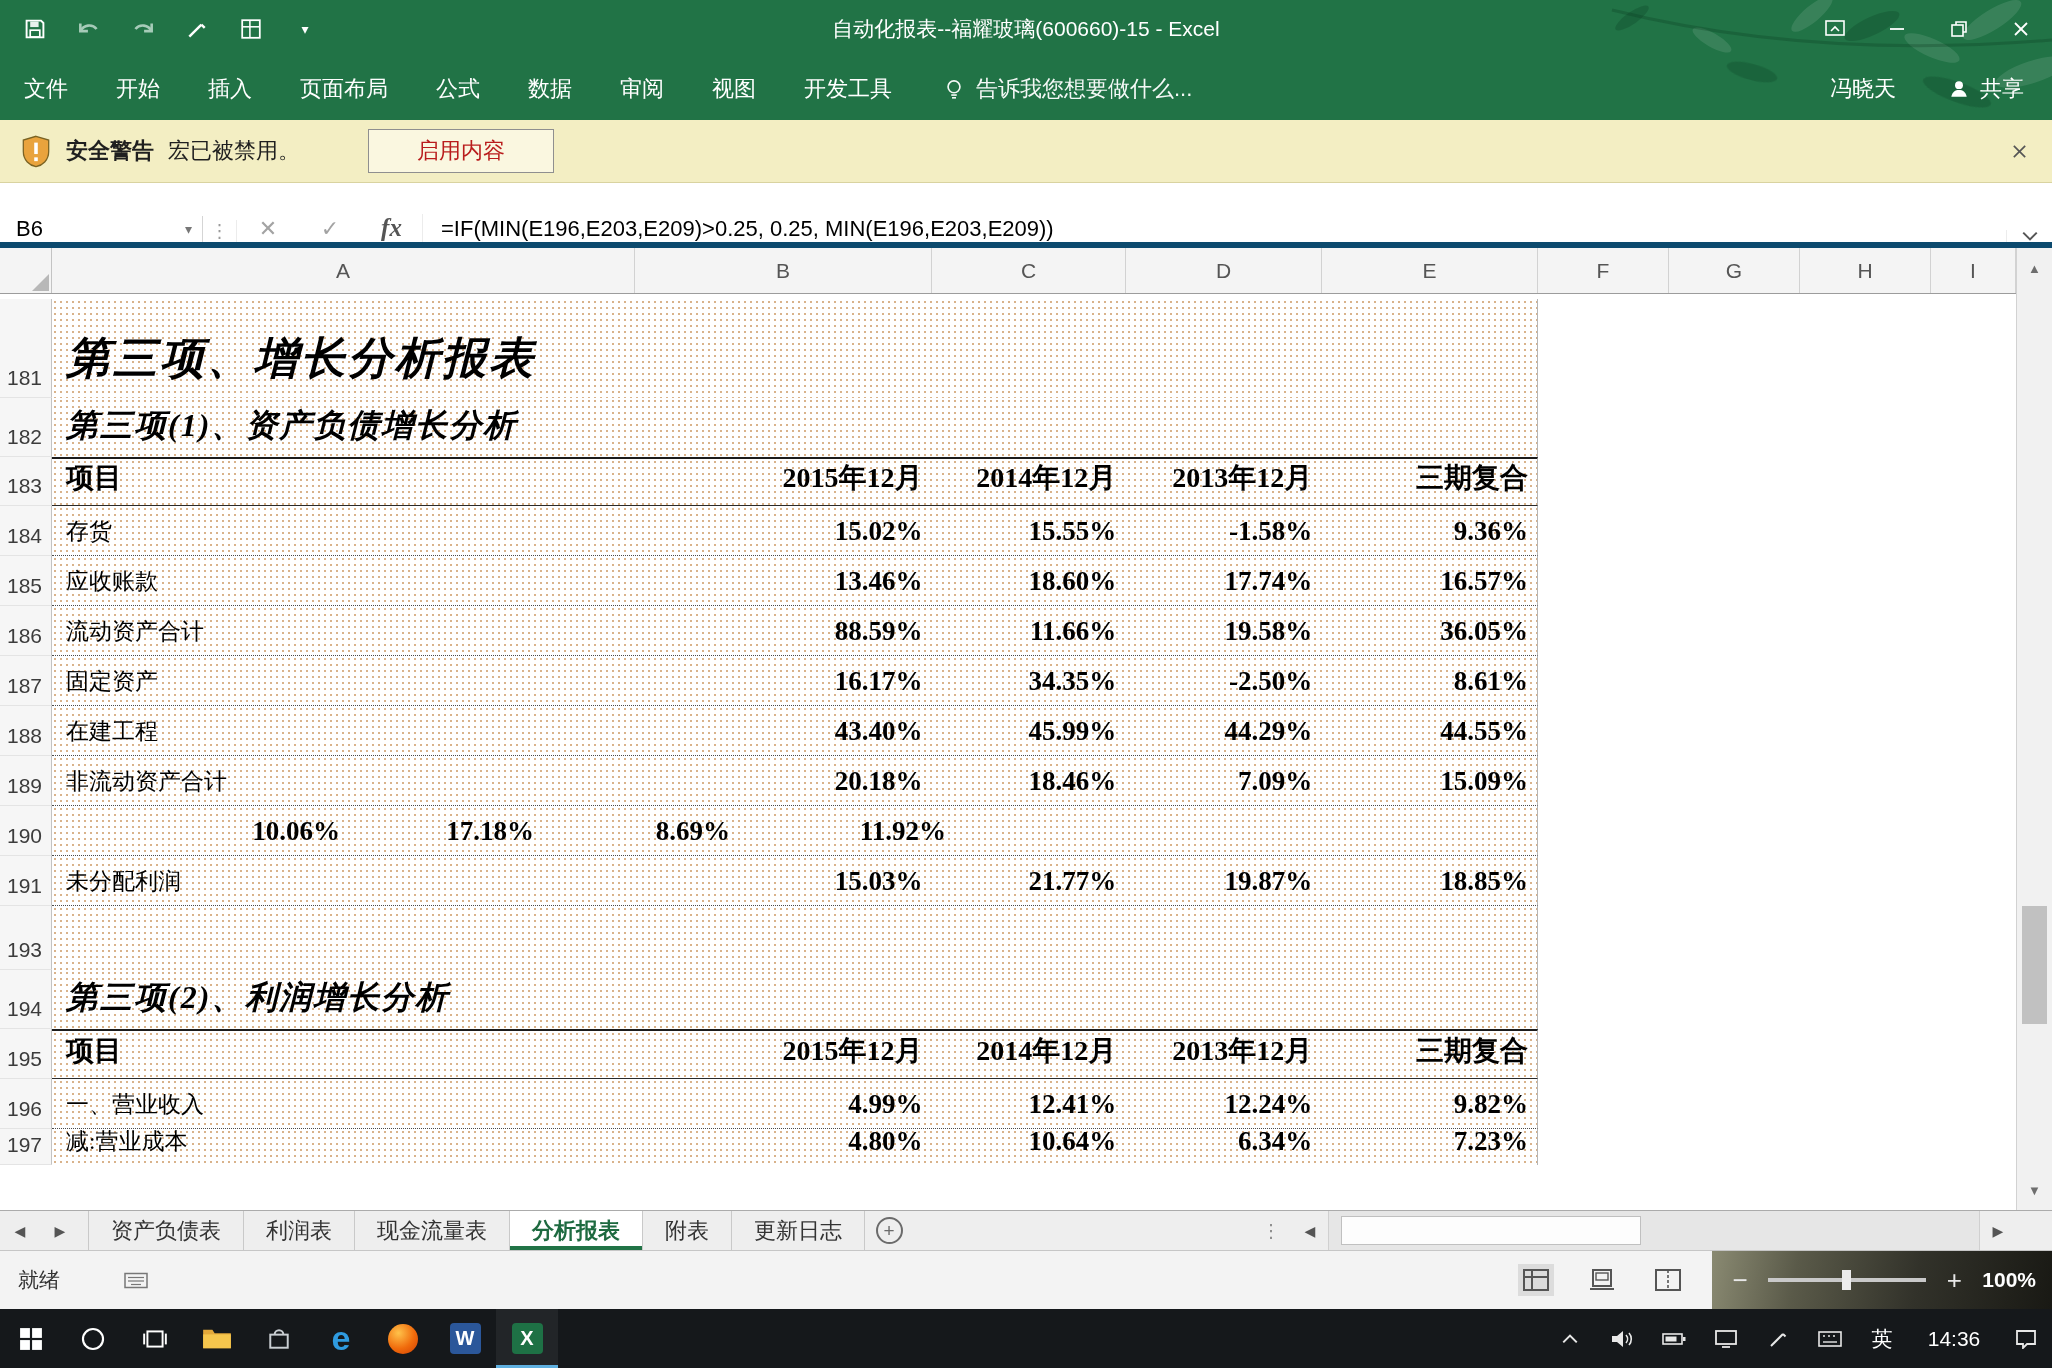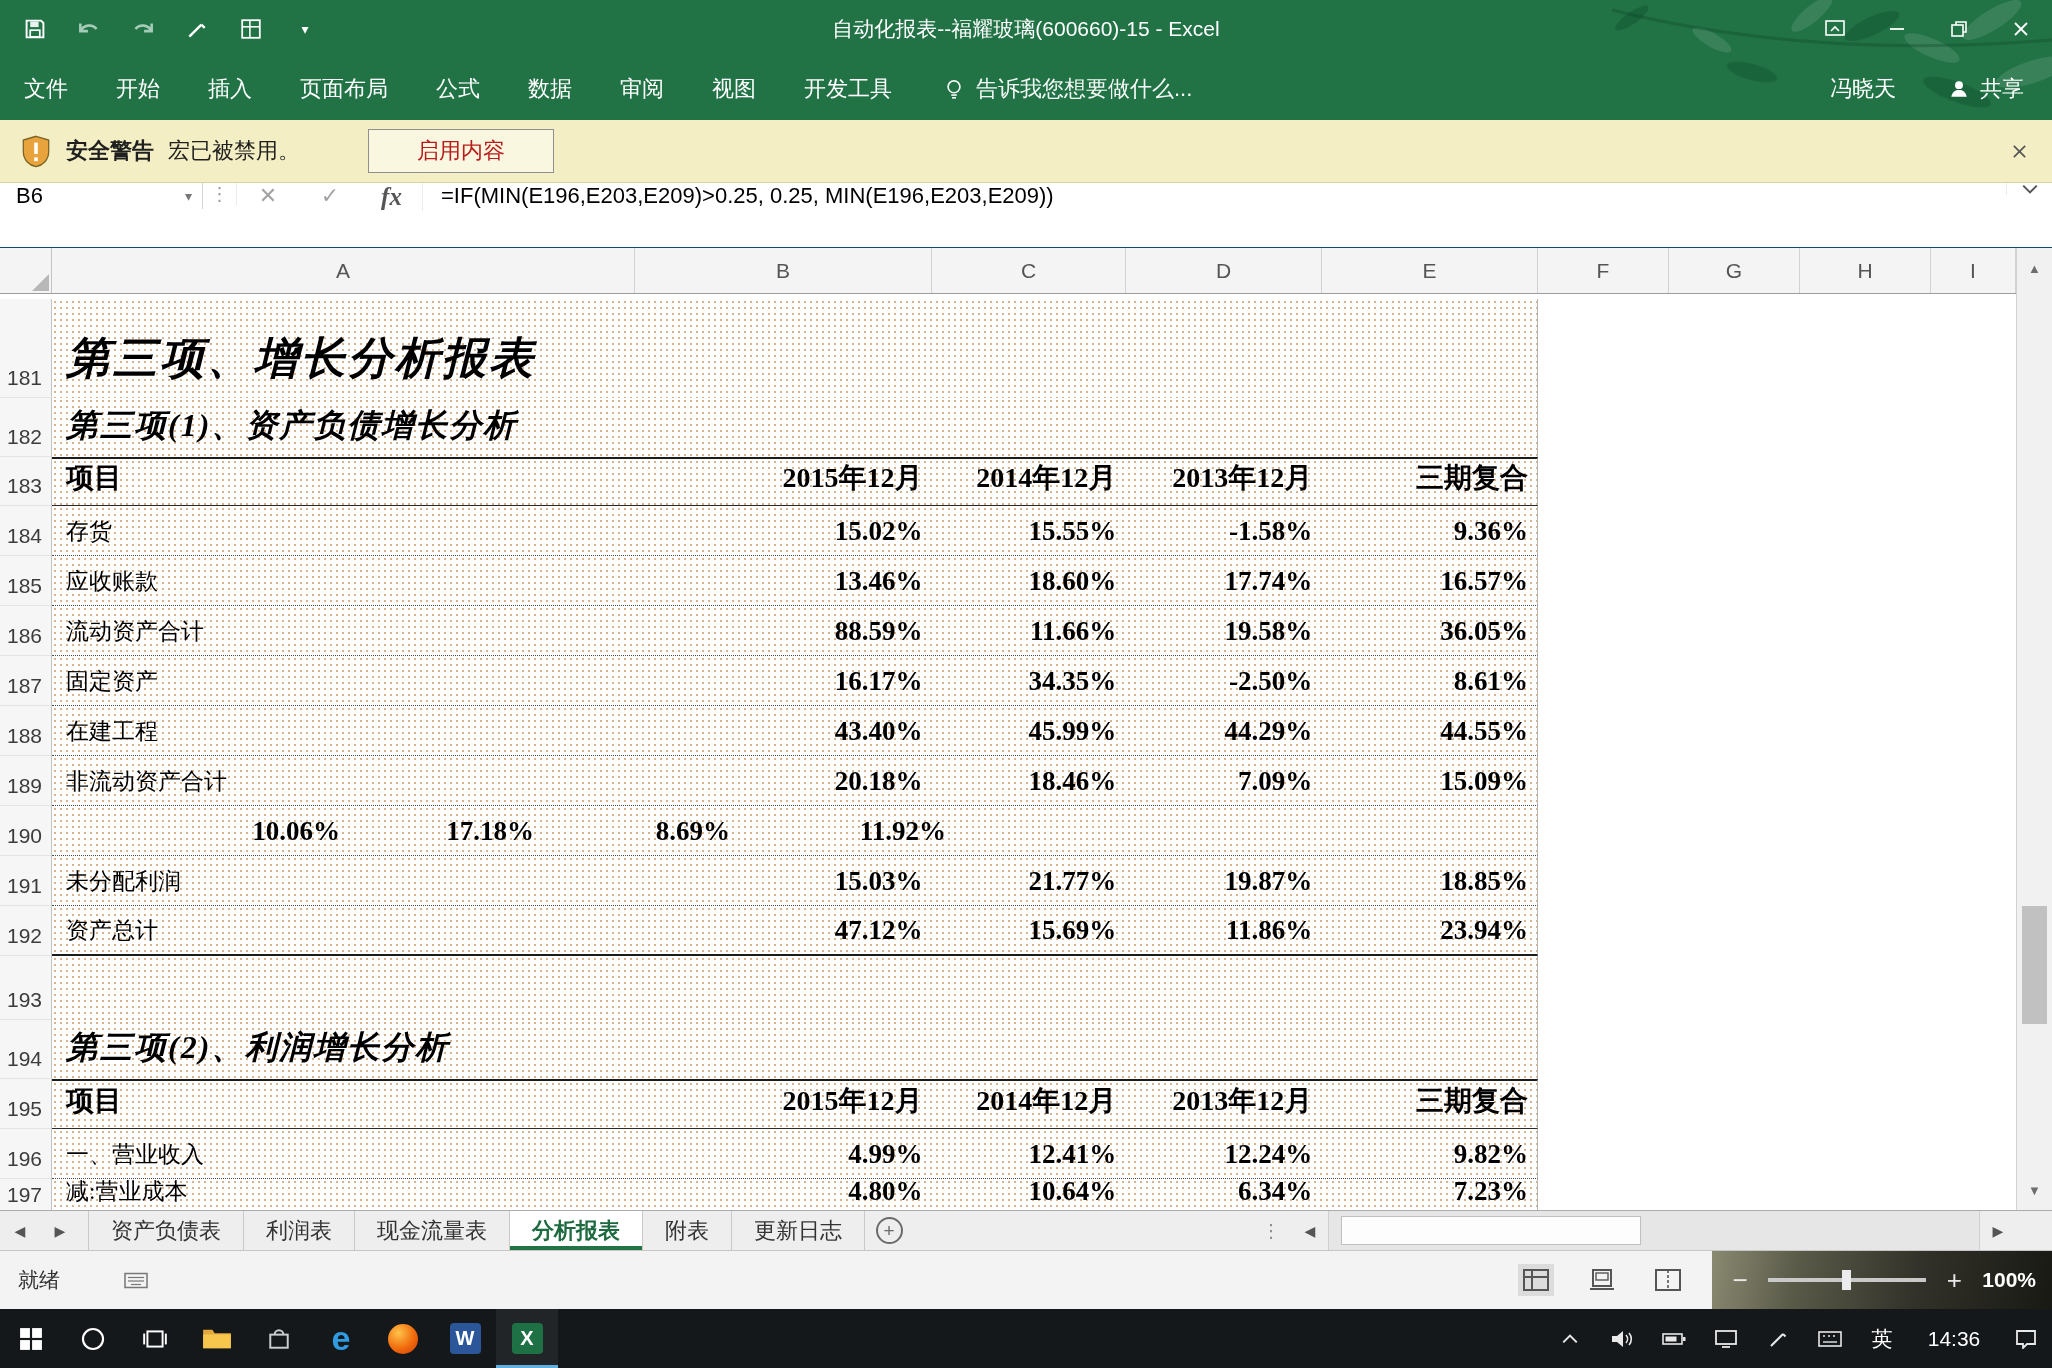--- a/index.html
+++ b/index.html
@@ -23,21 +23,21 @@
 .sharebtn{display:flex;align-items:center;gap:10px;white-space:nowrap}
 
 
 .msgbar{position:absolute;top:120px;left:0;width:2052px;height:63px;background:#f3eec3;border-bottom:1px solid #d9d3a0;display:flex;align-items:center;font-size:22px;color:#1f1f1f}
 .shield{margin:0 16px 0 22px}
 .msgtitle{font-weight:bold;margin-right:14px}
 .msgbtn{margin-left:68px;background:#faf7e0;border:1px solid #8f8f8f;padding:6px 48px;font-size:22px;color:#b91c1c}
 .msgclose{margin-left:auto;margin-right:24px;display:flex}
 
 
-.fbar{position:absolute;top:183px;left:0;width:2052px;height:65px;background:#fff;border-bottom:1px solid #0c4a6e;display:flex;align-items:flex-start;font-size:22px}
+.fbar{position:absolute;top:183px;left:0;width:2052px;height:65px;background:#fff;border-bottom:6px solid #0c4a6e;display:flex;align-items:flex-end;font-size:22px}
 .namebox{width:203px;border-right:1px solid #d5d5d5;display:flex;align-items:center;position:relative;padding-left:16px}
 .nbdrop{position:absolute;right:10px;color:#777;font-size:14px}
 .fdots{width:34px;display:flex;align-items:center;justify-content:center;color:#9a9a9a;font-size:18px;border-right:1px solid #ececec}
 .fbtn{width:62px;display:flex;align-items:center;justify-content:center;color:#a3a3a3;font-size:22px}
 .fxbtn{font-family:"Liberation Serif","DejaVu Serif",serif;font-style:italic;font-weight:bold;color:#555;font-size:25px;border-right:1px solid #ececec}
 .ftext{flex:1;display:flex;align-items:center;padding-left:18px;color:#000;white-space:nowrap;overflow:hidden}
 .fexpand{width:46px;display:flex;align-items:center;justify-content:center;border-left:1px solid #ececec}
 
 
 .colheads{position:absolute;top:248px;left:0;width:2016px;height:46px;background:#f4f4f4;border-bottom:1px solid #9c9c9c;display:flex;font-size:21px;color:#555}
@@ -409,31 +409,20 @@
     <div class="tsp b-dot">
       <div class="cA">未分配利润</div>
       <div class="cB cnum">15.03%</div>
       <div class="cC cnum">21.77%</div>
       <div class="cD cnum">19.87%</div>
       <div class="cE cnum">18.85%</div>
     </div>
     <div class="rfill"></div>
   </div>
 
-  <div class="row h50">
-    <div class="gut">192</div>
-    <div class="tsp b-end">
-      <div class="cA">资产总计</div>
-      <div class="cB cnum">47.12%</div>
-      <div class="cC cnum">15.69%</div>
-      <div class="cD cnum">11.86%</div>
-      <div class="cE cnum">23.94%</div>
-    </div>
-    <div class="rfill"></div>
-  </div>
 
   <div class="row h64">
     <div class="gut">193</div>
     <div class="tsp"></div>
     <div class="rfill"></div>
   </div>
 
   <div class="row h59">
     <div class="gut">194</div>
     <div class="tsp">

